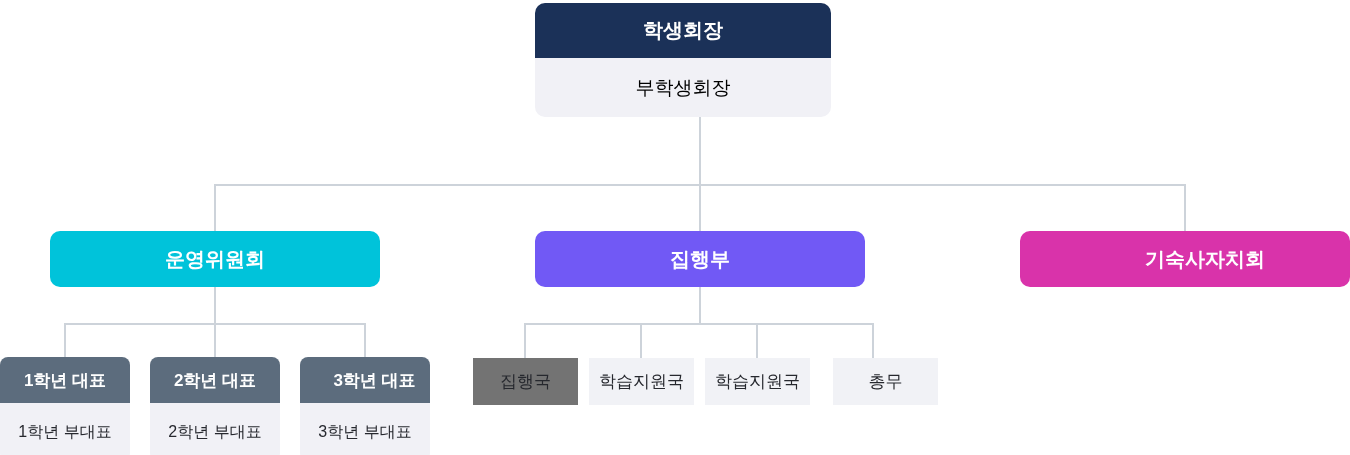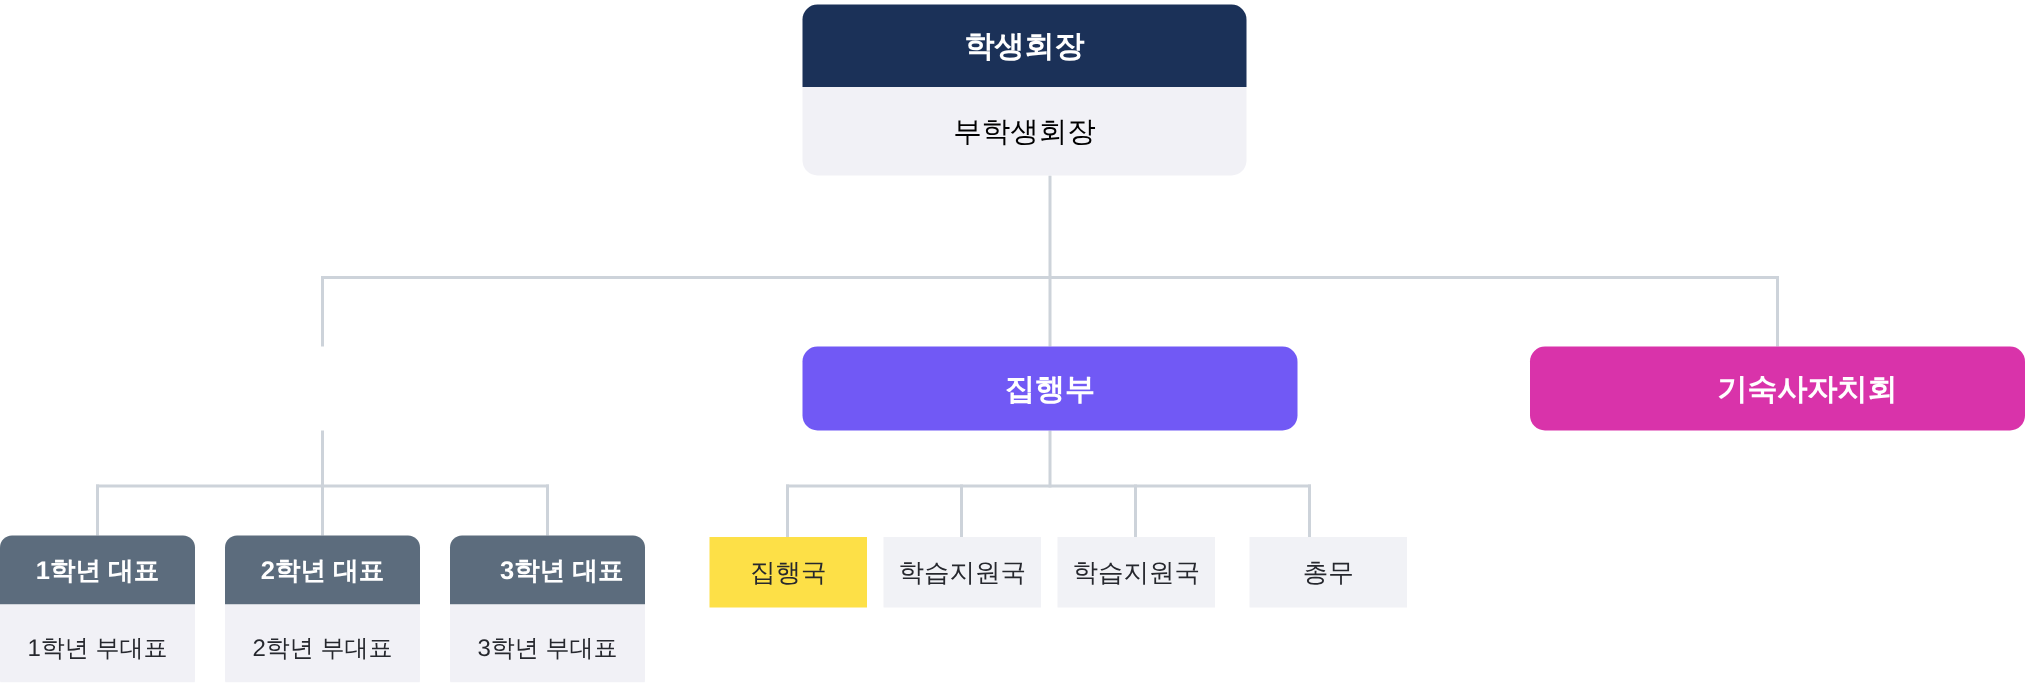--- a/index.html
+++ b/index.html
@@ -134,34 +134,35 @@
   <div class="line v" style="left:524px; top:323px; height:35px;"></div>
   <div class="line v" style="left:640px; top:323px; height:35px;"></div>
   <div class="line v" style="left:756px; top:323px; height:35px;"></div>
   <div class="line v" style="left:872px; top:323px; height:35px;"></div>
 
   <div class="root-card">
     <div class="root-head flexc" style="background-color: rgb(27, 49, 88);">학생회장</div>
     <div class="root-body flexc" style="background-color: rgb(241, 241, 246);">부학생회장</div>
   </div>
 
+  <div class="branch b0 flexc" style="background-color: rgb(0, 195, 218);">운영위원회</div>
   <div class="branch b1 flexc" style="background-color: rgb(113, 89, 245);">집행부</div>
   <div class="branch b2 flexc" style="background-color: rgb(217, 51, 170);">기숙사자치회</div>
 
   <div class="grade-card g0">
     <div class="grade-head flexc" style="background-color: rgb(92, 108, 125);">1학년 대표</div>
     <div class="grade-body flexc" style="background-color: rgb(241, 241, 246);">1학년 부대표</div>
   </div>
   <div class="grade-card g1">
     <div class="grade-head flexc" style="background-color: rgb(92, 108, 125);">2학년 대표</div>
     <div class="grade-body flexc" style="background-color: rgb(241, 241, 246);">2학년 부대표</div>
   </div>
   <div class="grade-card g2">
     <div class="grade-head flexc" style="background-color: rgb(92, 108, 125); padding-left: 19px;">3학년 대표</div>
     <div class="grade-body flexc" style="background-color: rgb(241, 241, 246);">3학년 부대표</div>
   </div>
 
-  <div class="dept d0 flexc" style="background-color: #fde047;">집행국</div>
+  <div class="dept d0 flexc" style="background-color: #737373;">집행국</div>
   <div class="dept d1 flexc" style="background-color: rgb(241, 242, 246);">학습지원국</div>
   <div class="dept d2 flexc" style="background-color: rgb(241, 242, 246);">학습지원국</div>
   <div class="dept d3 flexc" style="background-color: rgb(241, 242, 246);">총무</div>
 
 </div>
 
 </body></html>

